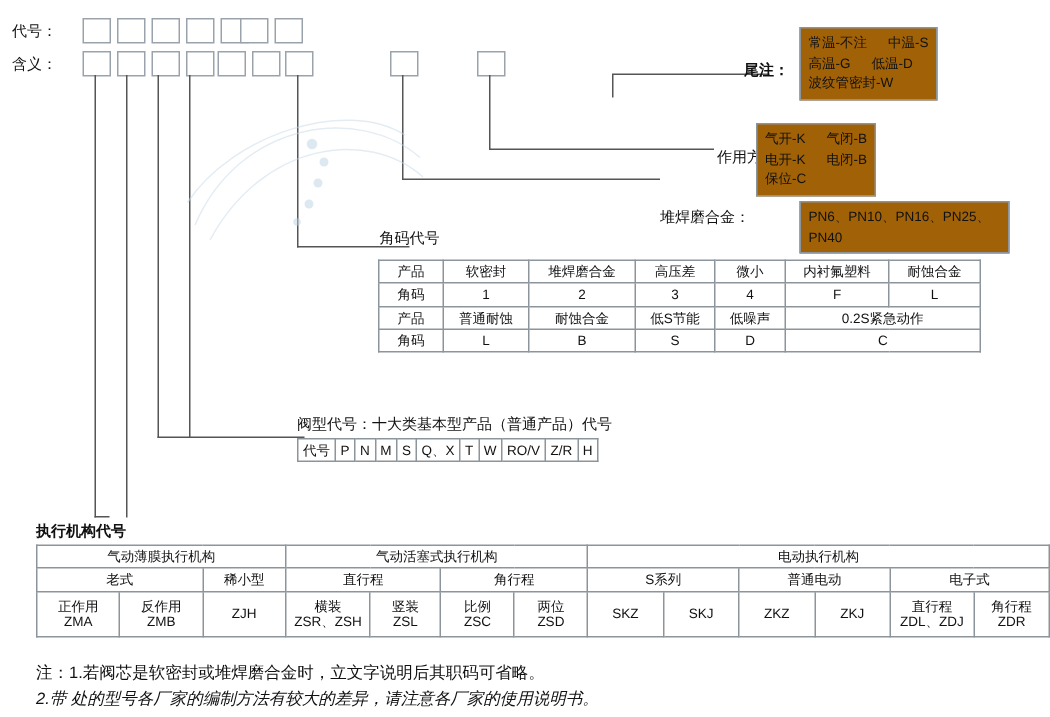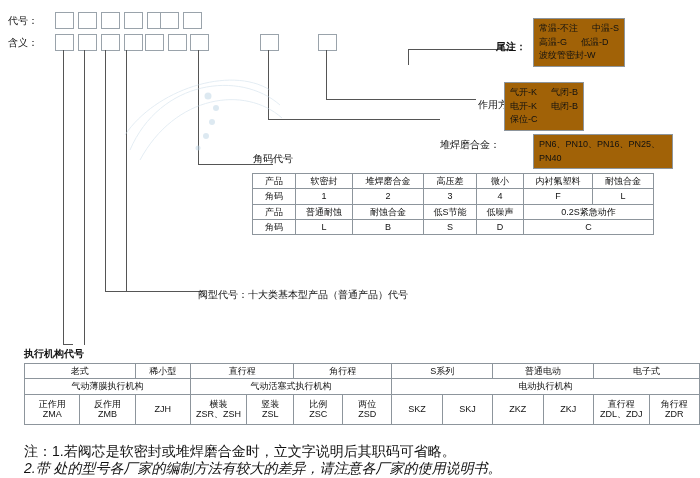--- a/index.html
+++ b/index.html
@@ -45,21 +45,21 @@
     white-space:nowrap;
   }
   .two-col{display:flex;gap:14px;}
   .watermark{
     position:absolute;
     left:120px;top:60px;
     width:170px;height:120px;
     pointer-events:none;
     opacity:.5;
   }
-  .footnote{font-size:14px;line-height:1.55;color:#111;}
+  .footnote{font-size:11px;line-height:1.55;color:#111;}
   .sect-title{font-size:10px;font-weight:bold;}
 </style>
 </head>
 <body>
 
 <div class="abs lbl" style="left:8px;top:14px;">代号：</div>
 <div class="abs lbl" style="left:8px;top:36px;">含义：</div>
 
 <div class="abs" style="left:55px;top:12px;display:flex;gap:4px;">
   <span class="codebox"></span>
@@ -194,46 +194,59 @@
       <td>L</td>
       <td>B</td>
       <td>S</td>
       <td>D</td>
       <td colspan="2">C</td>
     </tr>
   </tbody>
     </table>
 </div>
 
-<div class="abs lbl" style="left:198px;top:288px;">阀型代号：十大类基本型产品（普通产品）代号</div>
+<div class="abs lbl" style="left:198px;top:276px;">阀型代号：十大类基本型产品（普通产品）代号</div>
 <div class="abs" style="left:198px;top:292px;">
   <table>
     <tbody>
+    <tr>
+      <td>代号</td>
+      <td>P</td>
+      <td>N</td>
+      <td>M</td>
+      <td>S</td>
+      <td>Q、X</td>
+      <td>T</td>
+      <td>W</td>
+      <td>RO/V</td>
+      <td>Z/R</td>
+      <td>H</td>
+    </tr>
   </tbody>
     </table>
 </div>
 
 <div class="abs sect-title" style="left:24px;top:347px;">执行机构代号</div>
 <div class="abs" style="left:24px;top:363px;">
   <table>
     <tbody>
         <tr>
+      <td colspan="3" style="width:156px">气动薄膜执行机构</td>
+      <td colspan="4" style="width:190px">气动活塞式执行机构</td>
+      <td colspan="6" style="width:290px">电动执行机构</td>
+    </tr>
+    <tr>
       <td colspan="2">老式</td>
       <td>稀小型</td>
       <td colspan="2">直行程</td>
       <td colspan="2">角行程</td>
       <td colspan="2">S系列</td>
       <td colspan="2">普通电动</td>
       <td colspan="2">电子式</td>
     </tr>
-    <tr>
-      <td colspan="3" style="width:156px">气动薄膜执行机构</td>
-      <td colspan="4" style="width:190px">气动活塞式执行机构</td>
-      <td colspan="6" style="width:290px">电动执行机构</td>
-    </tr>
     <tr style="height:30px">
       <td style="width:52px">
         <div>正作用</div>
         <div>ZMA</div>
       </td>
       <td style="width:52px">
         <div>反作用</div>
         <div>ZMB</div>
       </td>
       <td style="width:52px">ZJH</td>

